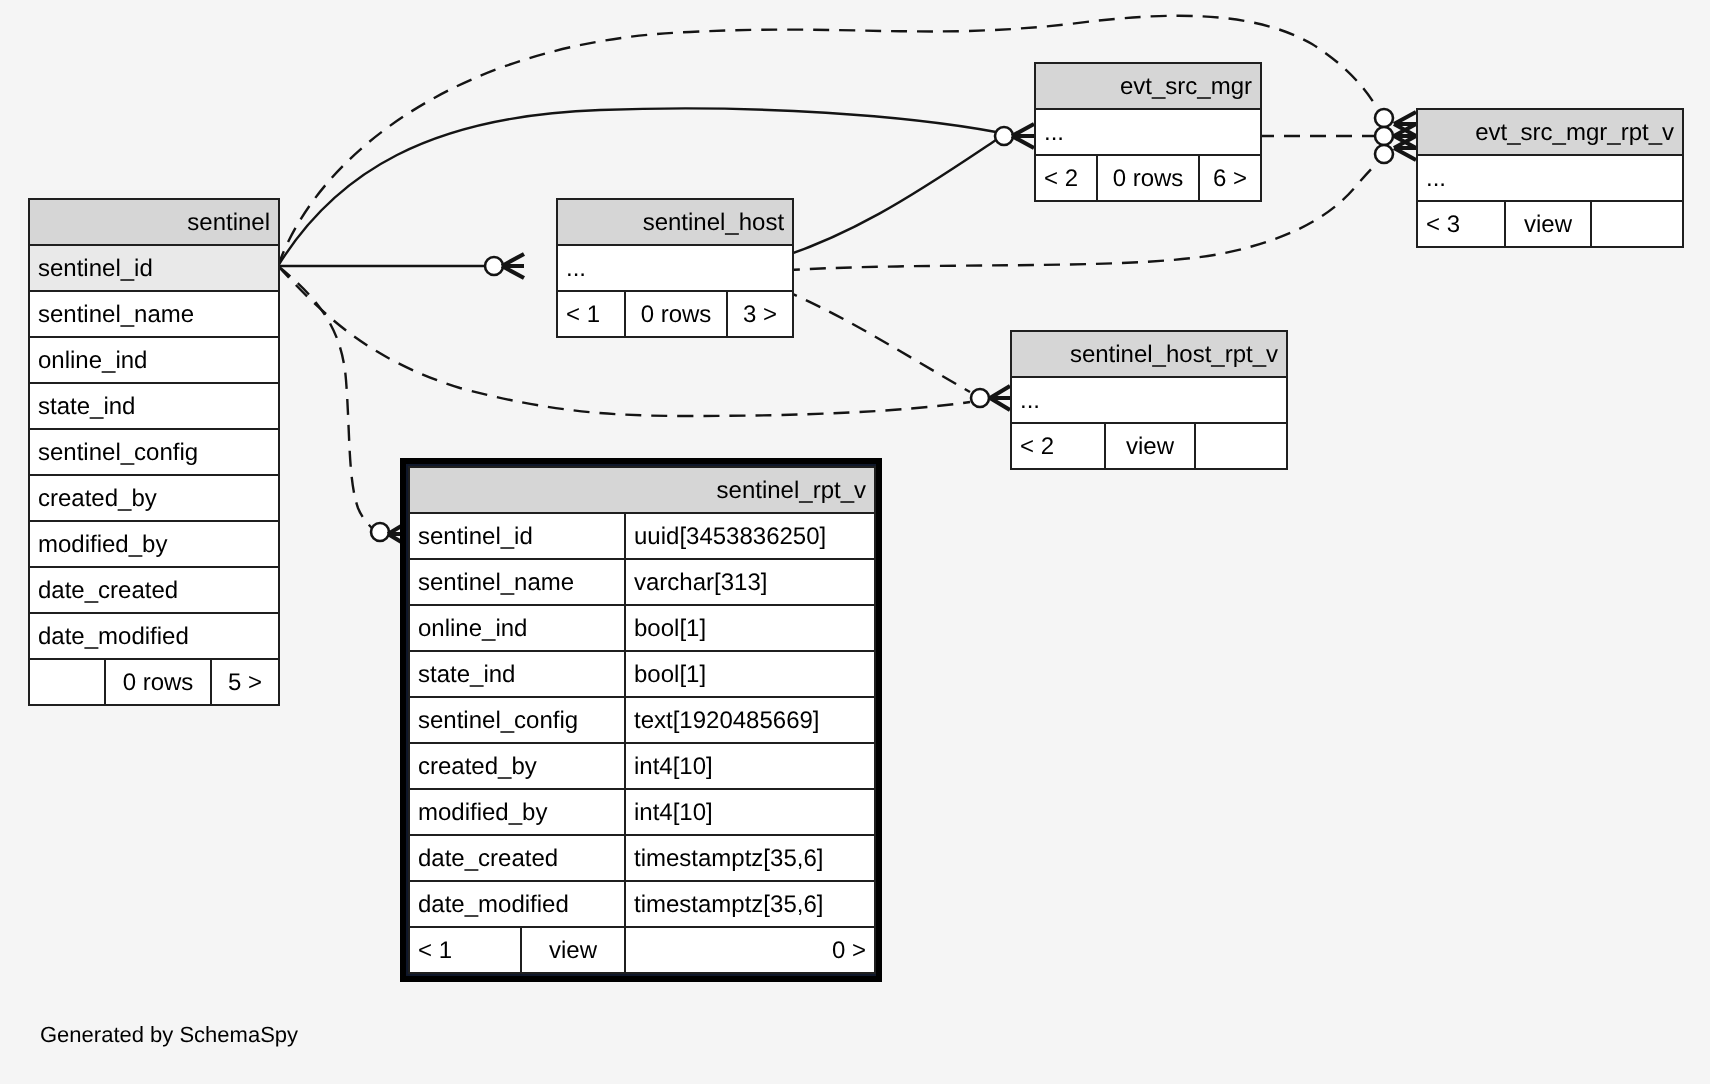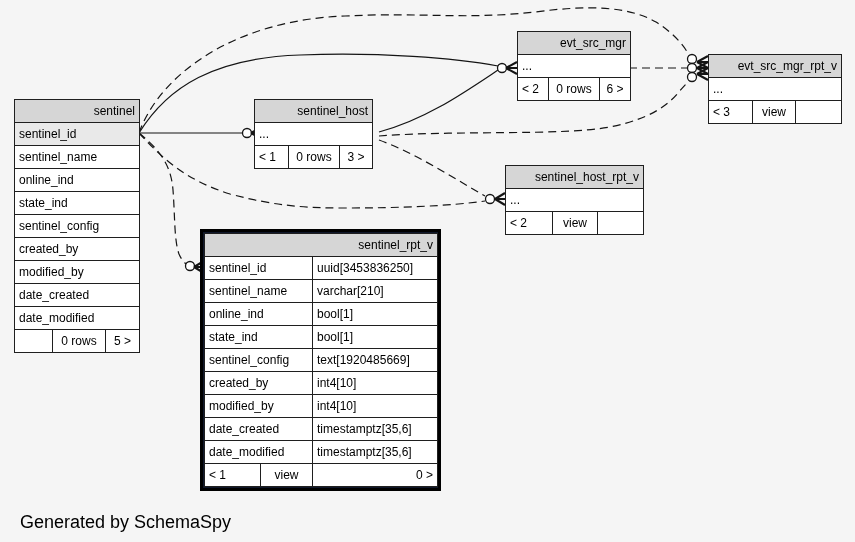--- a/index.html
+++ b/index.html
@@ -17,21 +17,21 @@
   .node{position:absolute;z-index:1;background:#ffffff;}
   .node table{border-collapse:collapse;width:100%;table-layout:fixed;}
   .node th,.node td{border:1px solid var(--border);font-size:12px;font-weight:normal;
     padding:2px 4px;height:18px;overflow:hidden;white-space:nowrap;color:#000;}
   .node th.title{background:var(--header-bg);text-align:right;cursor:pointer;}
   .node td{background:#ffffff;text-align:left;}
   .node td.hl{background:var(--highlight-bg);}
   .node td.ctr{text-align:center;}
   .node td.rgt{text-align:right;}
   .emph{border:3px solid var(--emphasis-border);padding:1px;background:#0f172a;}
-  #generated-note{position:absolute;left:20px;top:512px;font-size:18px;color:#000;z-index:1;}
+  #generated-note{position:absolute;left:20px;top:512px;font-size:11px;color:#000;z-index:1;}
 </style>
 </head>
 <body>
 
 <div id="canvas">
 
   <svg id="edges" width="855" height="542">
 
     <path class="edge" d="M139,133 L243,133"></path>
     <circle class="dot" cx="247" cy="133" r="4.5"></circle>
@@ -106,21 +106,21 @@
           </tr>
       <tr>
         <td></td>
         <td class="ctr">0 rows</td>
         <td class="ctr">5 &gt;</td>
       </tr>
     </tbody>
       </table>
   </div>
 
-  <div class="node" style="left:254px;top:99px;width:118px;">
+  <div class="node" style="left:278px;top:99px;width:118px;">
     <table>
       <colgroup>
           <col style="width:34px">
           <col style="width:51px">
           <col style="width:33px">
         </colgroup>
       <tbody>
           <tr>
             <th class="title" colspan="3">sentinel_host</th>
           </tr>
@@ -215,21 +215,21 @@
       <tbody>
           <tr>
             <th class="title" colspan="3">sentinel_rpt_v</th>
           </tr>
       <tr>
         <td colspan="2">sentinel_id</td>
         <td>uuid[3453836250]</td>
       </tr>
       <tr>
         <td colspan="2">sentinel_name</td>
-        <td>varchar[210]</td>
+        <td>varchar[313]</td>
       </tr>
       <tr>
         <td colspan="2">online_ind</td>
         <td>bool[1]</td>
       </tr>
       <tr>
         <td colspan="2">state_ind</td>
         <td>bool[1]</td>
       </tr>
       <tr>

